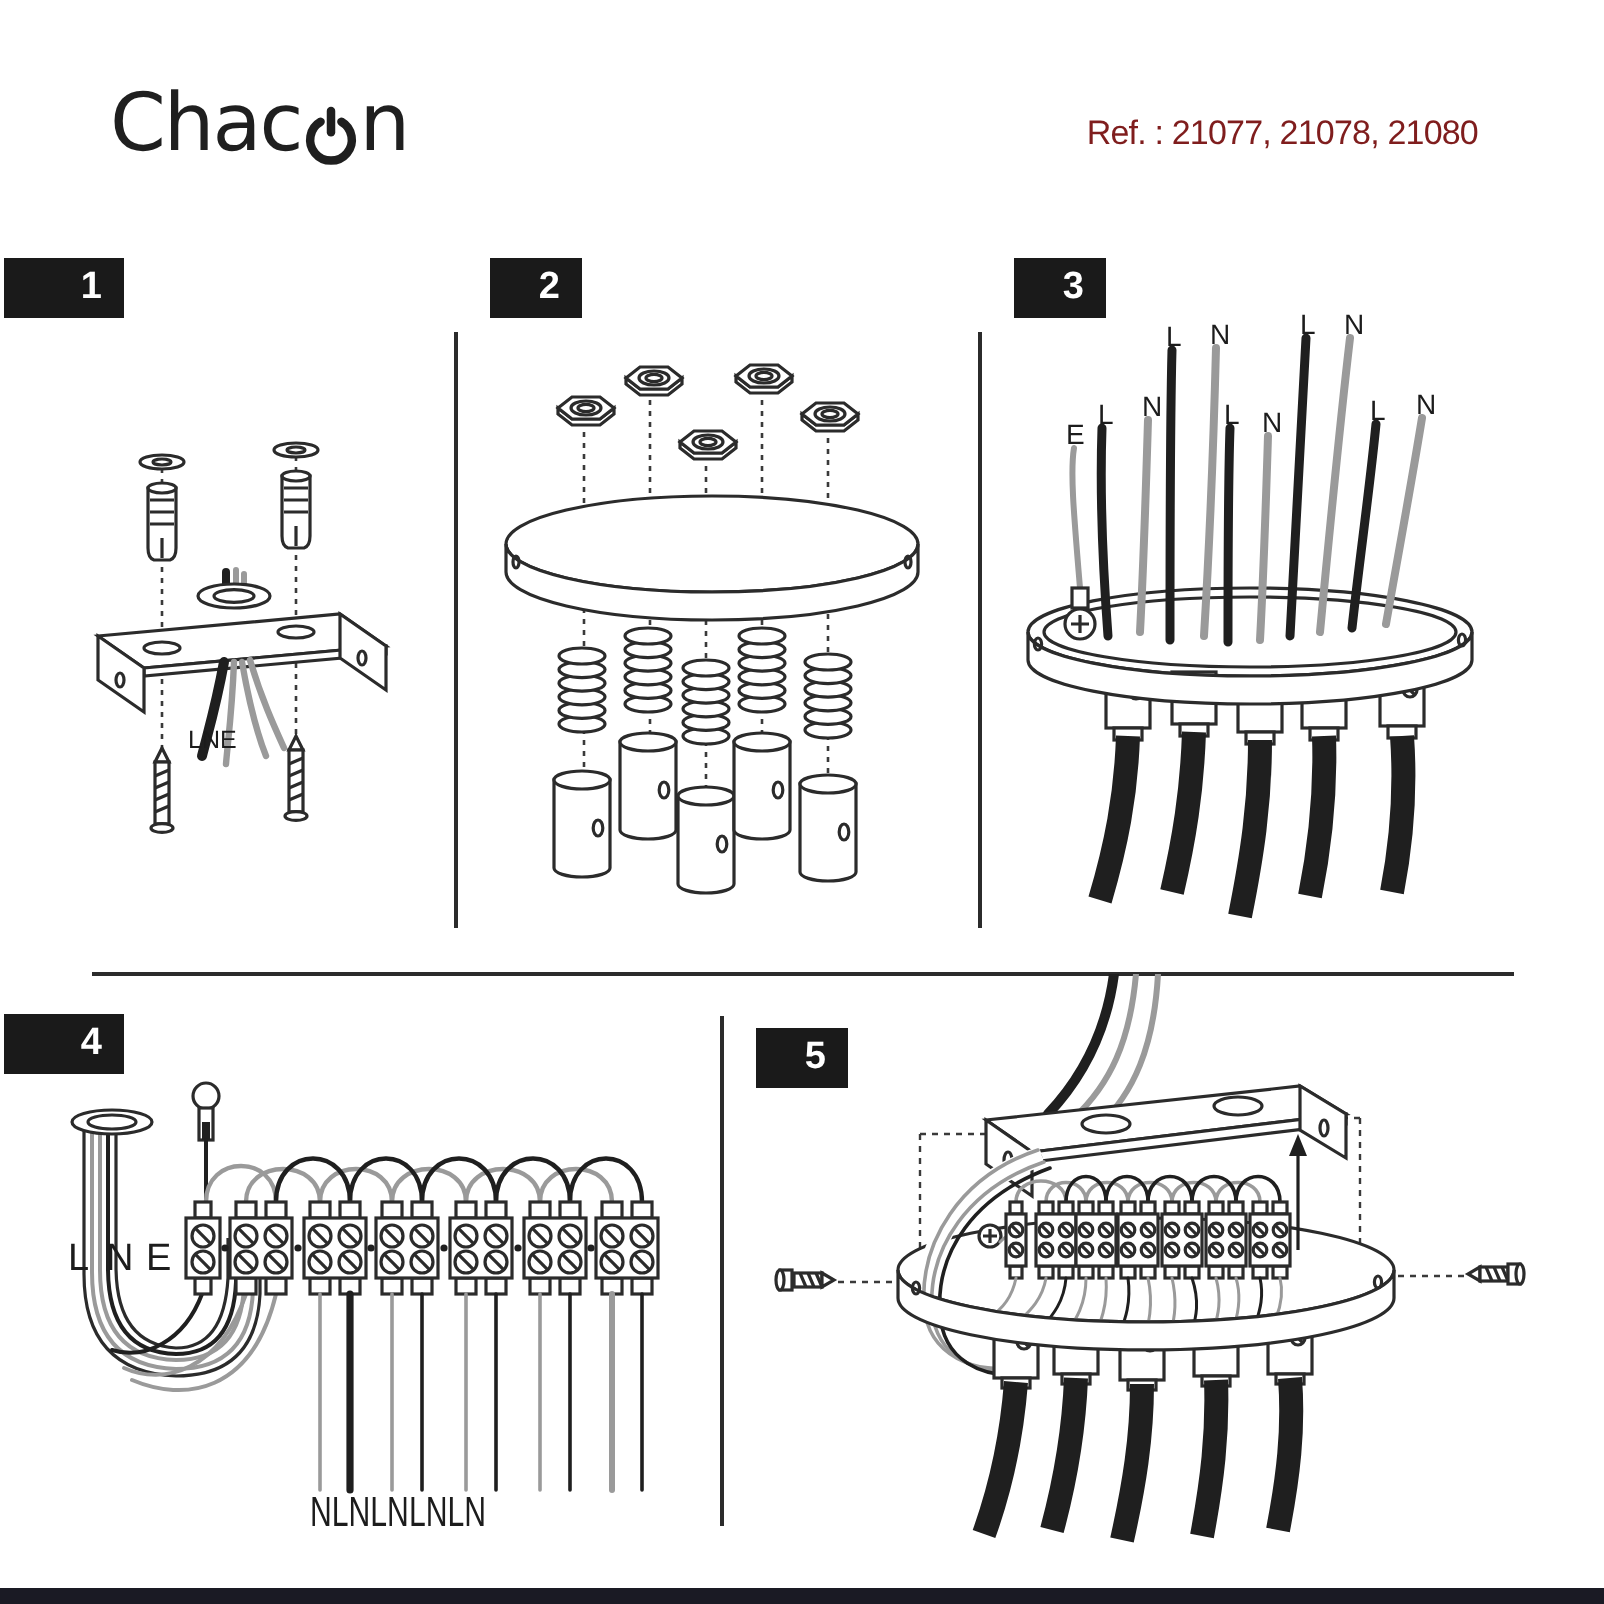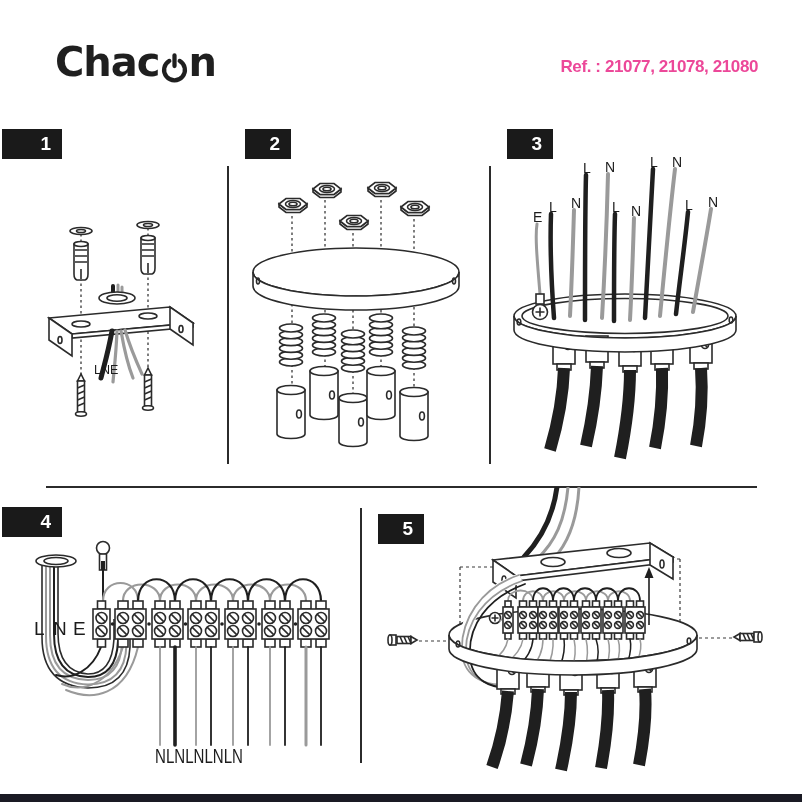--- a/index.html
+++ b/index.html
@@ -1,24 +1,24 @@
 <!DOCTYPE html>
 <html><head>
 <meta charset="utf-8">
 <style>
   html,body{margin:0;padding:0;background:#fff;}
   .page{position:relative;width:802px;height:802px;background:#ffffff;overflow:hidden;
         font-family:"Liberation Sans",sans-serif;color:#1f1f1f;}
   
   .brand{position:absolute;left:55px;top:42px;display:flex;align-items:flex-end;
-         font-family:"DejaVu Sans",sans-serif;font-weight:bold;font-size:40px;
+         font-family:"DejaVu Sans",sans-serif;font-weight:normal;font-size:40px;
          letter-spacing:-1px;color:#1f1f1f;line-height:1;}
   .brand .power{width:27px;height:30px;margin:0 1px -1px 1px;}
-  .ref{position:absolute;right:44px;top:57px;font-size:17px;font-weight:bold;
-       letter-spacing:-0.4px;color:#ec4899;}
+  .ref{position:absolute;right:63px;top:57px;font-size:17px;font-weight:normal;
+       letter-spacing:-0.4px;color:#7f1d1d;}
   
   .badge{position:absolute;height:30px;background:#1a1a1a;color:#fff;display:flex;
          align-items:center;justify-content:flex-end;font-weight:bold;font-size:19px;}
   .badge span{margin-right:11px;}
   #b1{left:2px;top:129px;width:60px;}
   #b2{left:245px;top:129px;width:46px;}
   #b3{left:507px;top:129px;width:46px;}
   #b4{left:2px;top:507px;width:60px;}
   #b5{left:378px;top:514px;width:46px;}
   

